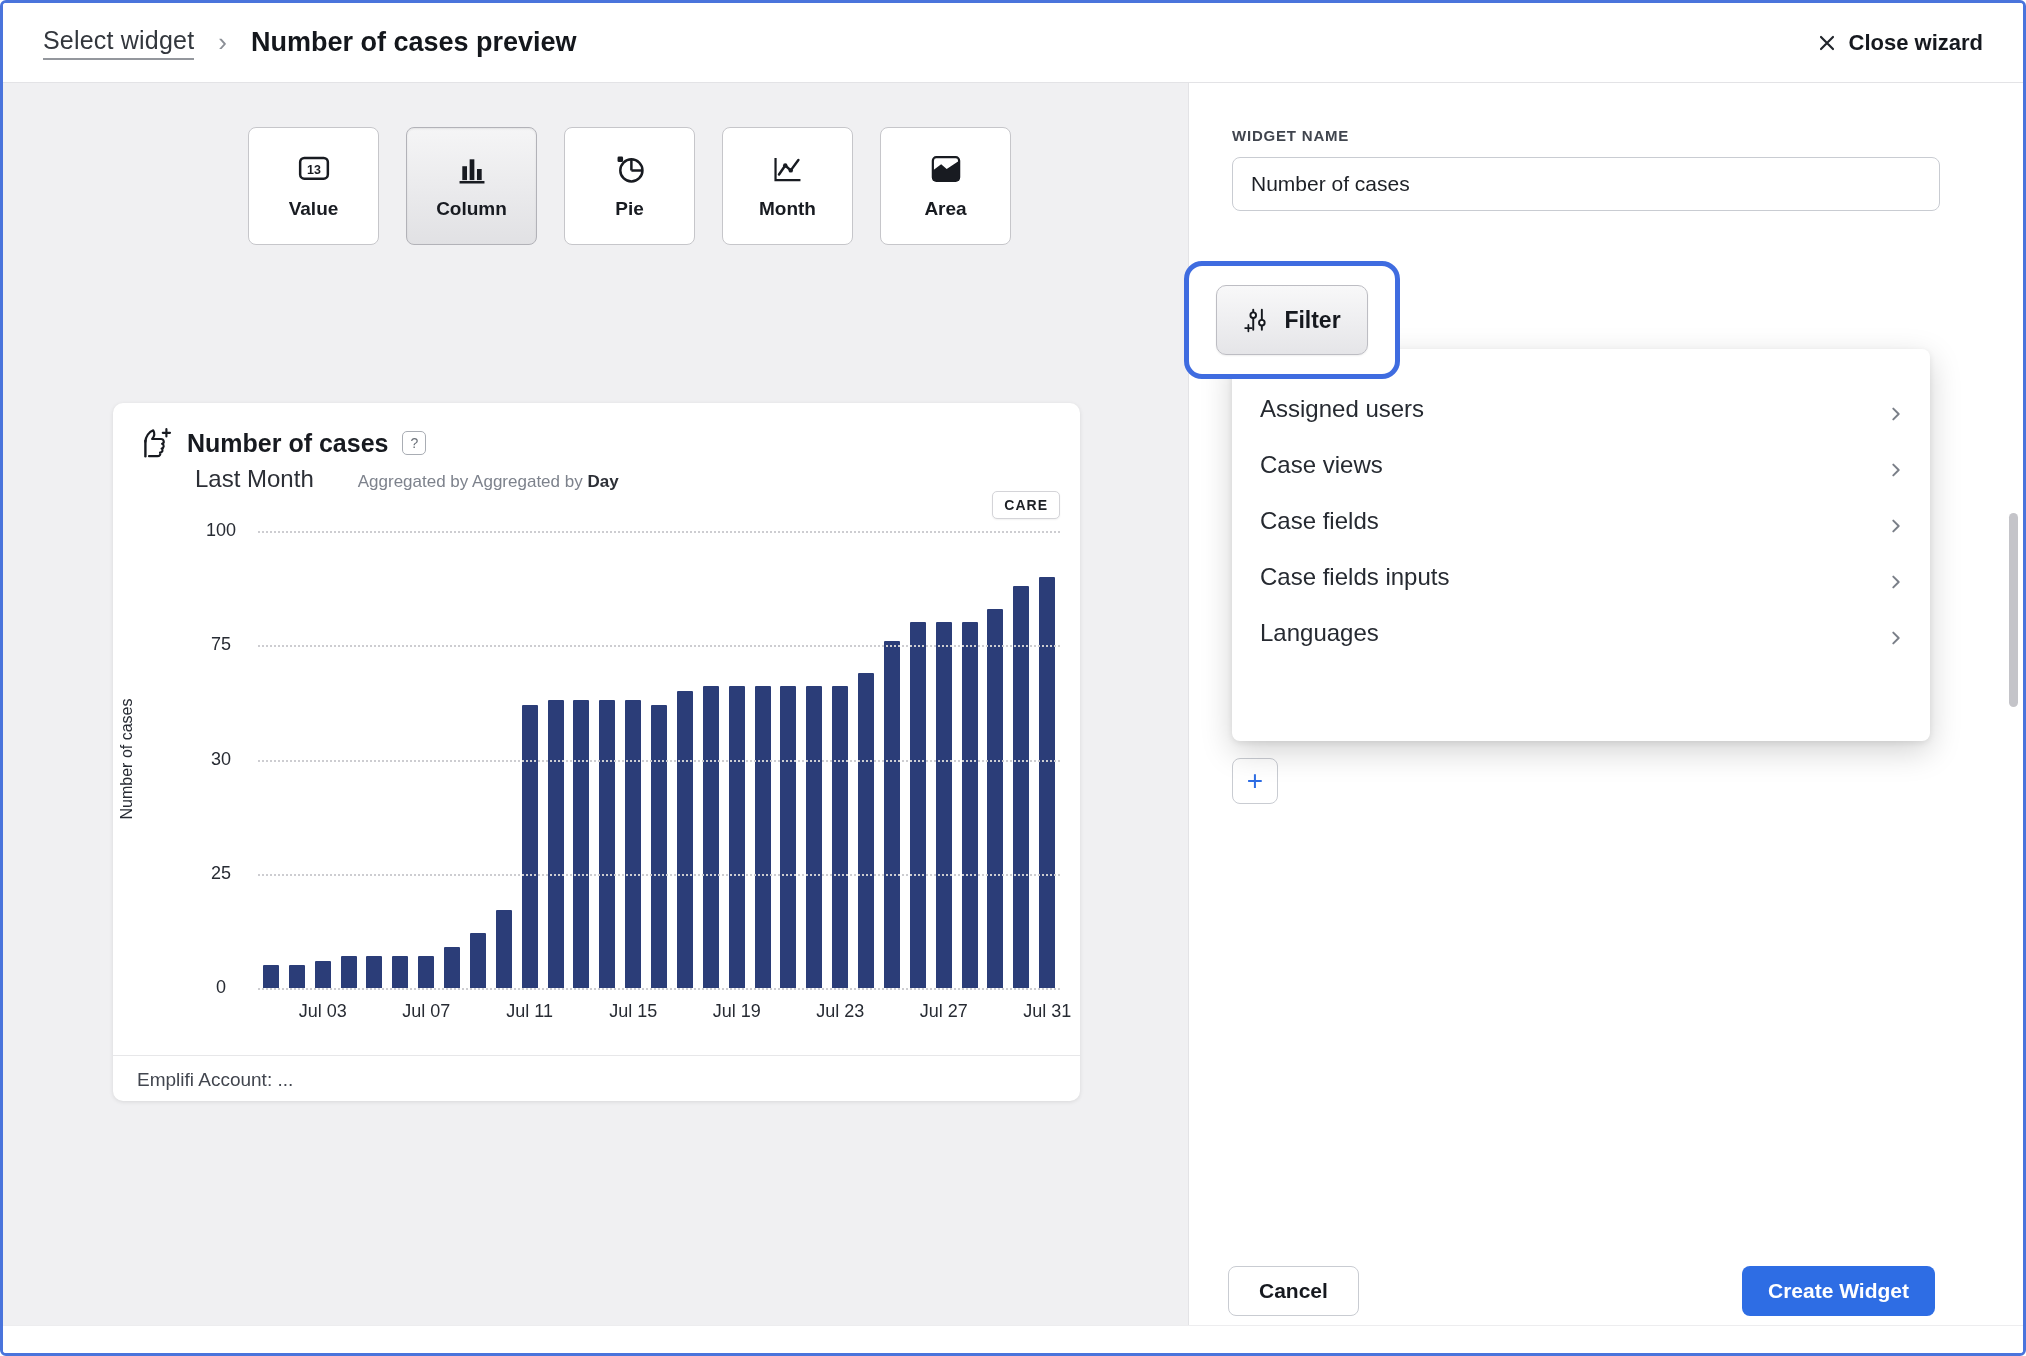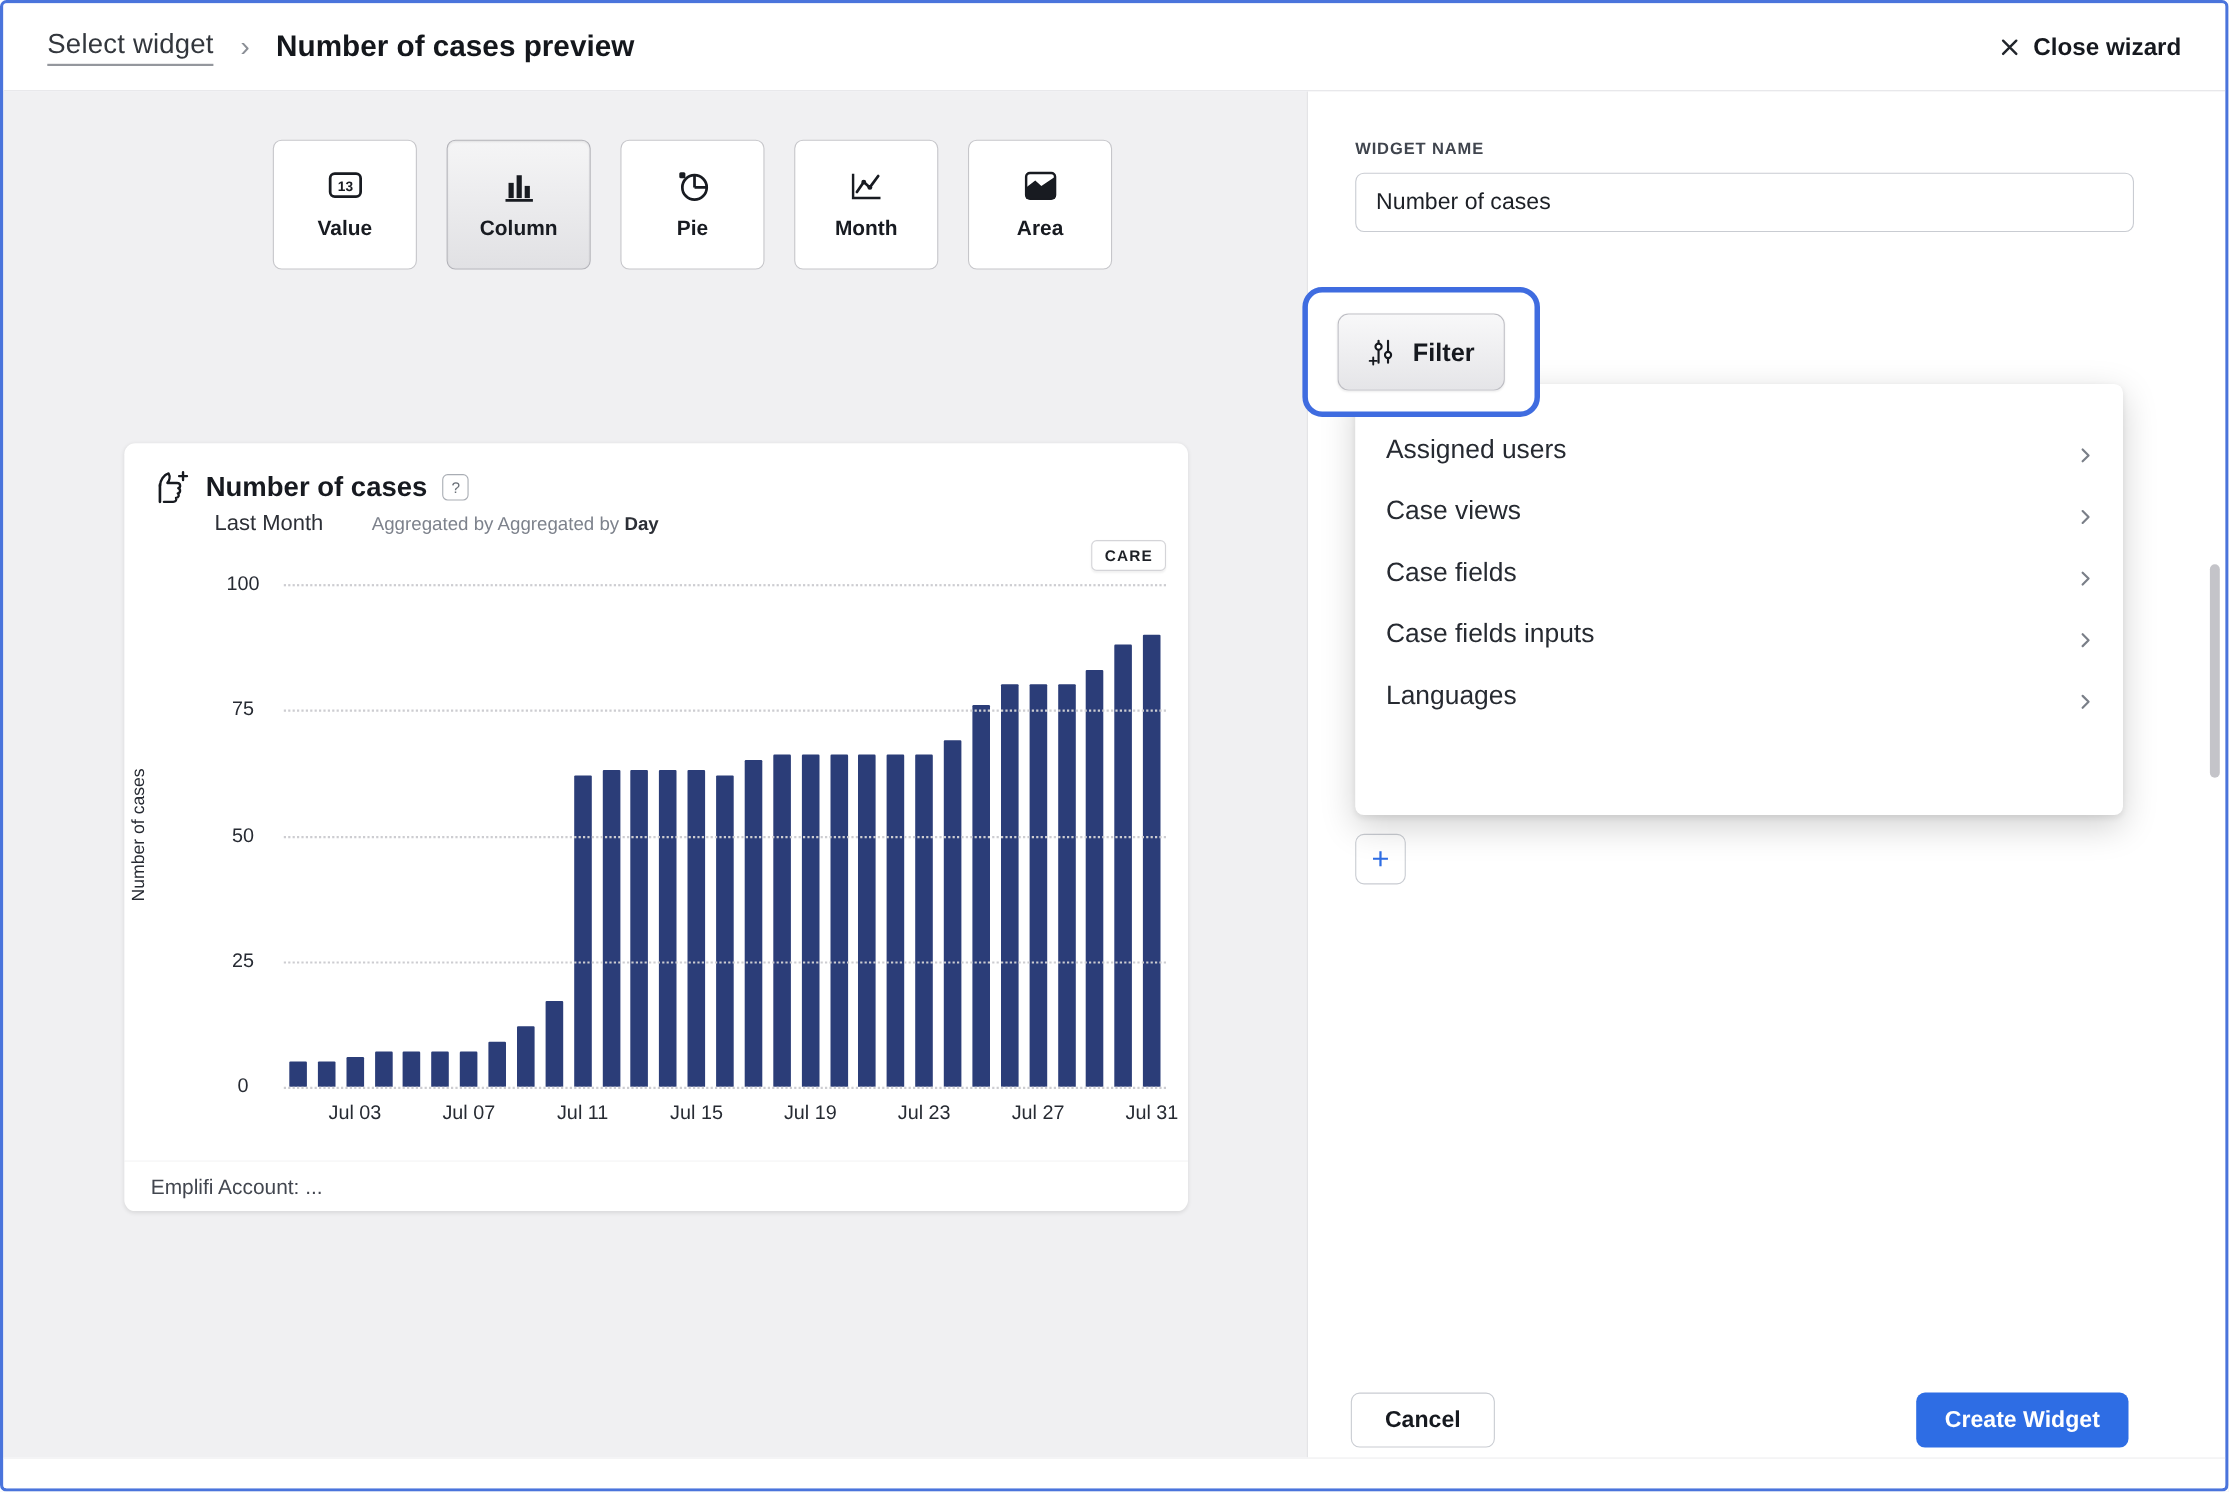--- a/index.html
+++ b/index.html
@@ -68,21 +68,21 @@
     background: #fff; border-radius: 10px; box-shadow: 0 1px 4px rgba(0,0,0,.10);
   }
   .pc-head { position: absolute; left: 24px; top: 22px; display: flex; align-items: center; gap: 14px; }
   .pc-title { font-size: 25px; font-weight: bold; color: #171a20; }
   .help-box {
     width: 24px; height: 24px; border: 1.5px solid #a9adb4; border-radius: 5px;
     display: flex; align-items: center; justify-content: center;
     font-size: 14px; color: #6a7078; cursor: pointer;
   }
   .pc-sub { position: absolute; left: 82px; top: 62px; display: flex; align-items: baseline; gap: 44px; }
-  .pc-period { font-size: 20px; color: #2c2f36; }
+  .pc-period { font-size: 24px; color: #2c2f36; }
   .pc-agg { font-size: 17px; color: #7d828c; }
   .pc-agg b { color: #2c2f36; }
   .care-badge {
     position: absolute; right: 20px; top: 88px; border: 1px solid #d4d4d8;
     border-radius: 5px; padding: 5px 11px; font-size: 14px; font-weight: bold;
     letter-spacing: 1px; color: #1d2026; background: #fff;
     box-shadow: 0 1px 2px rgba(0,0,0,.06);
   }
   .plot { position: absolute; left: 145px; top: 128px; width: 802px; height: 457px; }
   .gridline { position: absolute; left: 0; right: 0; border-top: 2px dotted #cdcdd1; }
@@ -361,21 +361,21 @@
             <div class="bar-slot">
               <div class="bar" style="height: 90%; background: rgb(43, 61, 120);"></div>
               <span class="bar-xlabel">Jul 31</span>
             </div>
           </div>
       <div class="gridline" style="top: 457px;"></div>
           <div class="ytick" style="top: 446px;">0</div>
           <div class="gridline" style="top: 342.75px;"></div>
           <div class="ytick" style="top: 331.75px;">25</div>
           <div class="gridline" style="top: 228.5px;"></div>
-          <div class="ytick" style="top: 217.5px;">50</div>
+          <div class="ytick" style="top: 217.5px;">30</div>
           <div class="gridline" style="top: 114.25px;"></div>
           <div class="ytick" style="top: 103.25px;">75</div>
           <div class="gridline" style="top: 0px;"></div>
           <div class="ytick" style="top: -11px;">100</div>
         </div>
 
       <div class="pc-footer">Emplifi Account: ...</div>
     </div>
   </div>
 

